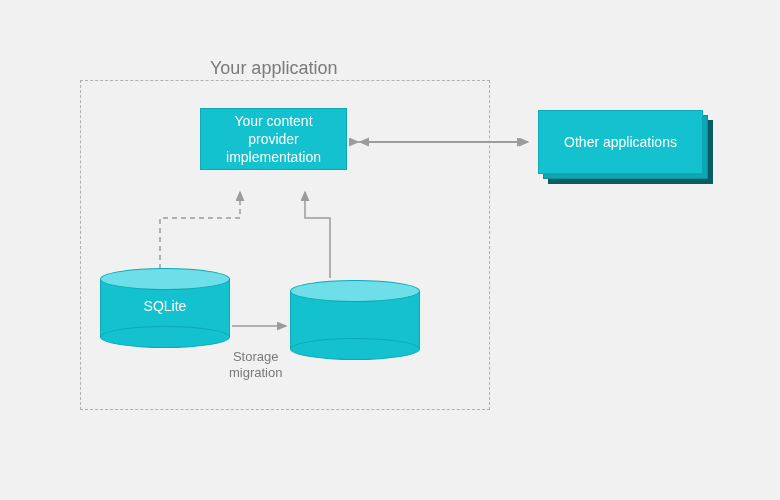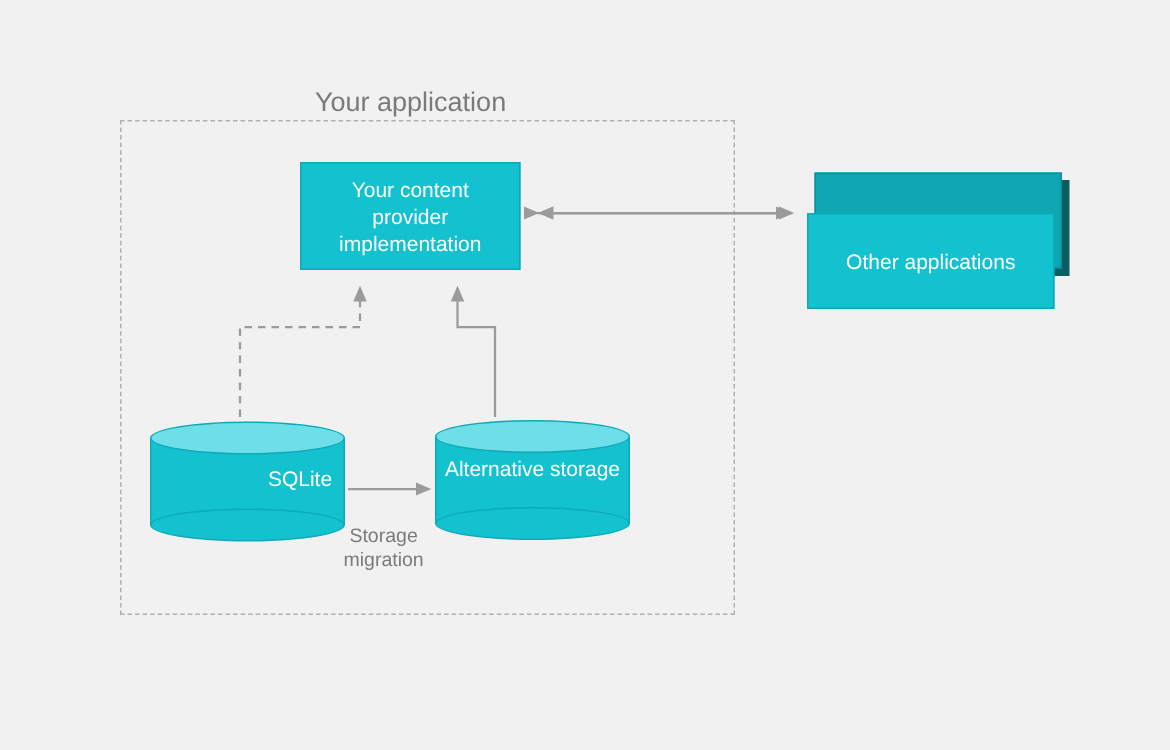--- a/index.html
+++ b/index.html
@@ -37,21 +37,21 @@
     text-align: center;
     font-size: 14px;
     font-weight: 500;
     line-height: 1.3;
     padding: 6px 10px;
   }
   .content-provider {
     left: 200px;
     top: 108px;
     width: 147px;
-    height: 72px;
+    height: 62px;
   }
   .other-apps-shadow2 {
     position: absolute;
     left: 548px;
     top: 120px;
     width: 165px;
     height: 64px;
     background: #0b5d64;
   }
   .other-apps-shadow1 {
@@ -61,21 +61,20 @@
     width: 165px;
     height: 64px;
     background: #0ea6b3;
     border: 1px solid #0b8f9a;
   }
   .other-apps {
     left: 538px;
     top: 110px;
     width: 165px;
     height: 64px;
-    margin-top: 32px;
   }
   .cylinder {
     position: absolute;
     width: 130px;
     height: 80px;
   }
   .cyl-body {
     position: absolute;
     left: 0;
     top: 11px;
@@ -110,21 +109,21 @@
     position: absolute;
     width: 130px;
     top: 30px;
     text-align: center;
     color: #fff;
     font-size: 14px;
     font-weight: 500;
     z-index: 3;
     line-height: 1.25;
   }
-  .sqlite { left: 100px; top: 281px; padding-left: 35px; }
+  .sqlite { left: 100px; top: 268px; }
   .altstorage { left: 290px; top: 280px; }
   .altstorage .cyl-label { top: 24px; }
   .migration-label {
     position: absolute;
     left: 229px;
     top: 349px;
     font-size: 13px;
     color: #7a7a7a;
     text-align: center;
     line-height: 1.25;
@@ -158,21 +157,20 @@
   <div class="cyl-body"></div>
   <div class="cyl-bottom"></div>
   <div class="cyl-top"></div>
   <div class="cyl-label">SQLite</div>
 </div>
 
 <div class="cylinder altstorage">
   <div class="cyl-body"></div>
   <div class="cyl-bottom"></div>
   <div class="cyl-top"></div>
-  <div class="cyl-label">Alternative storage</div>
 </div>
 
 <div class="migration-label"><span>Storage<br>migration</span></div>
 
 <svg class="arrows">
   <defs>
     <marker id="arrowhead" markerWidth="8" markerHeight="8" refX="6" refY="3" orient="auto">
       <path d="M0,0 L7,3 L0,6 Z" fill="#9b9b9b"></path>
     </marker>
   </defs>

